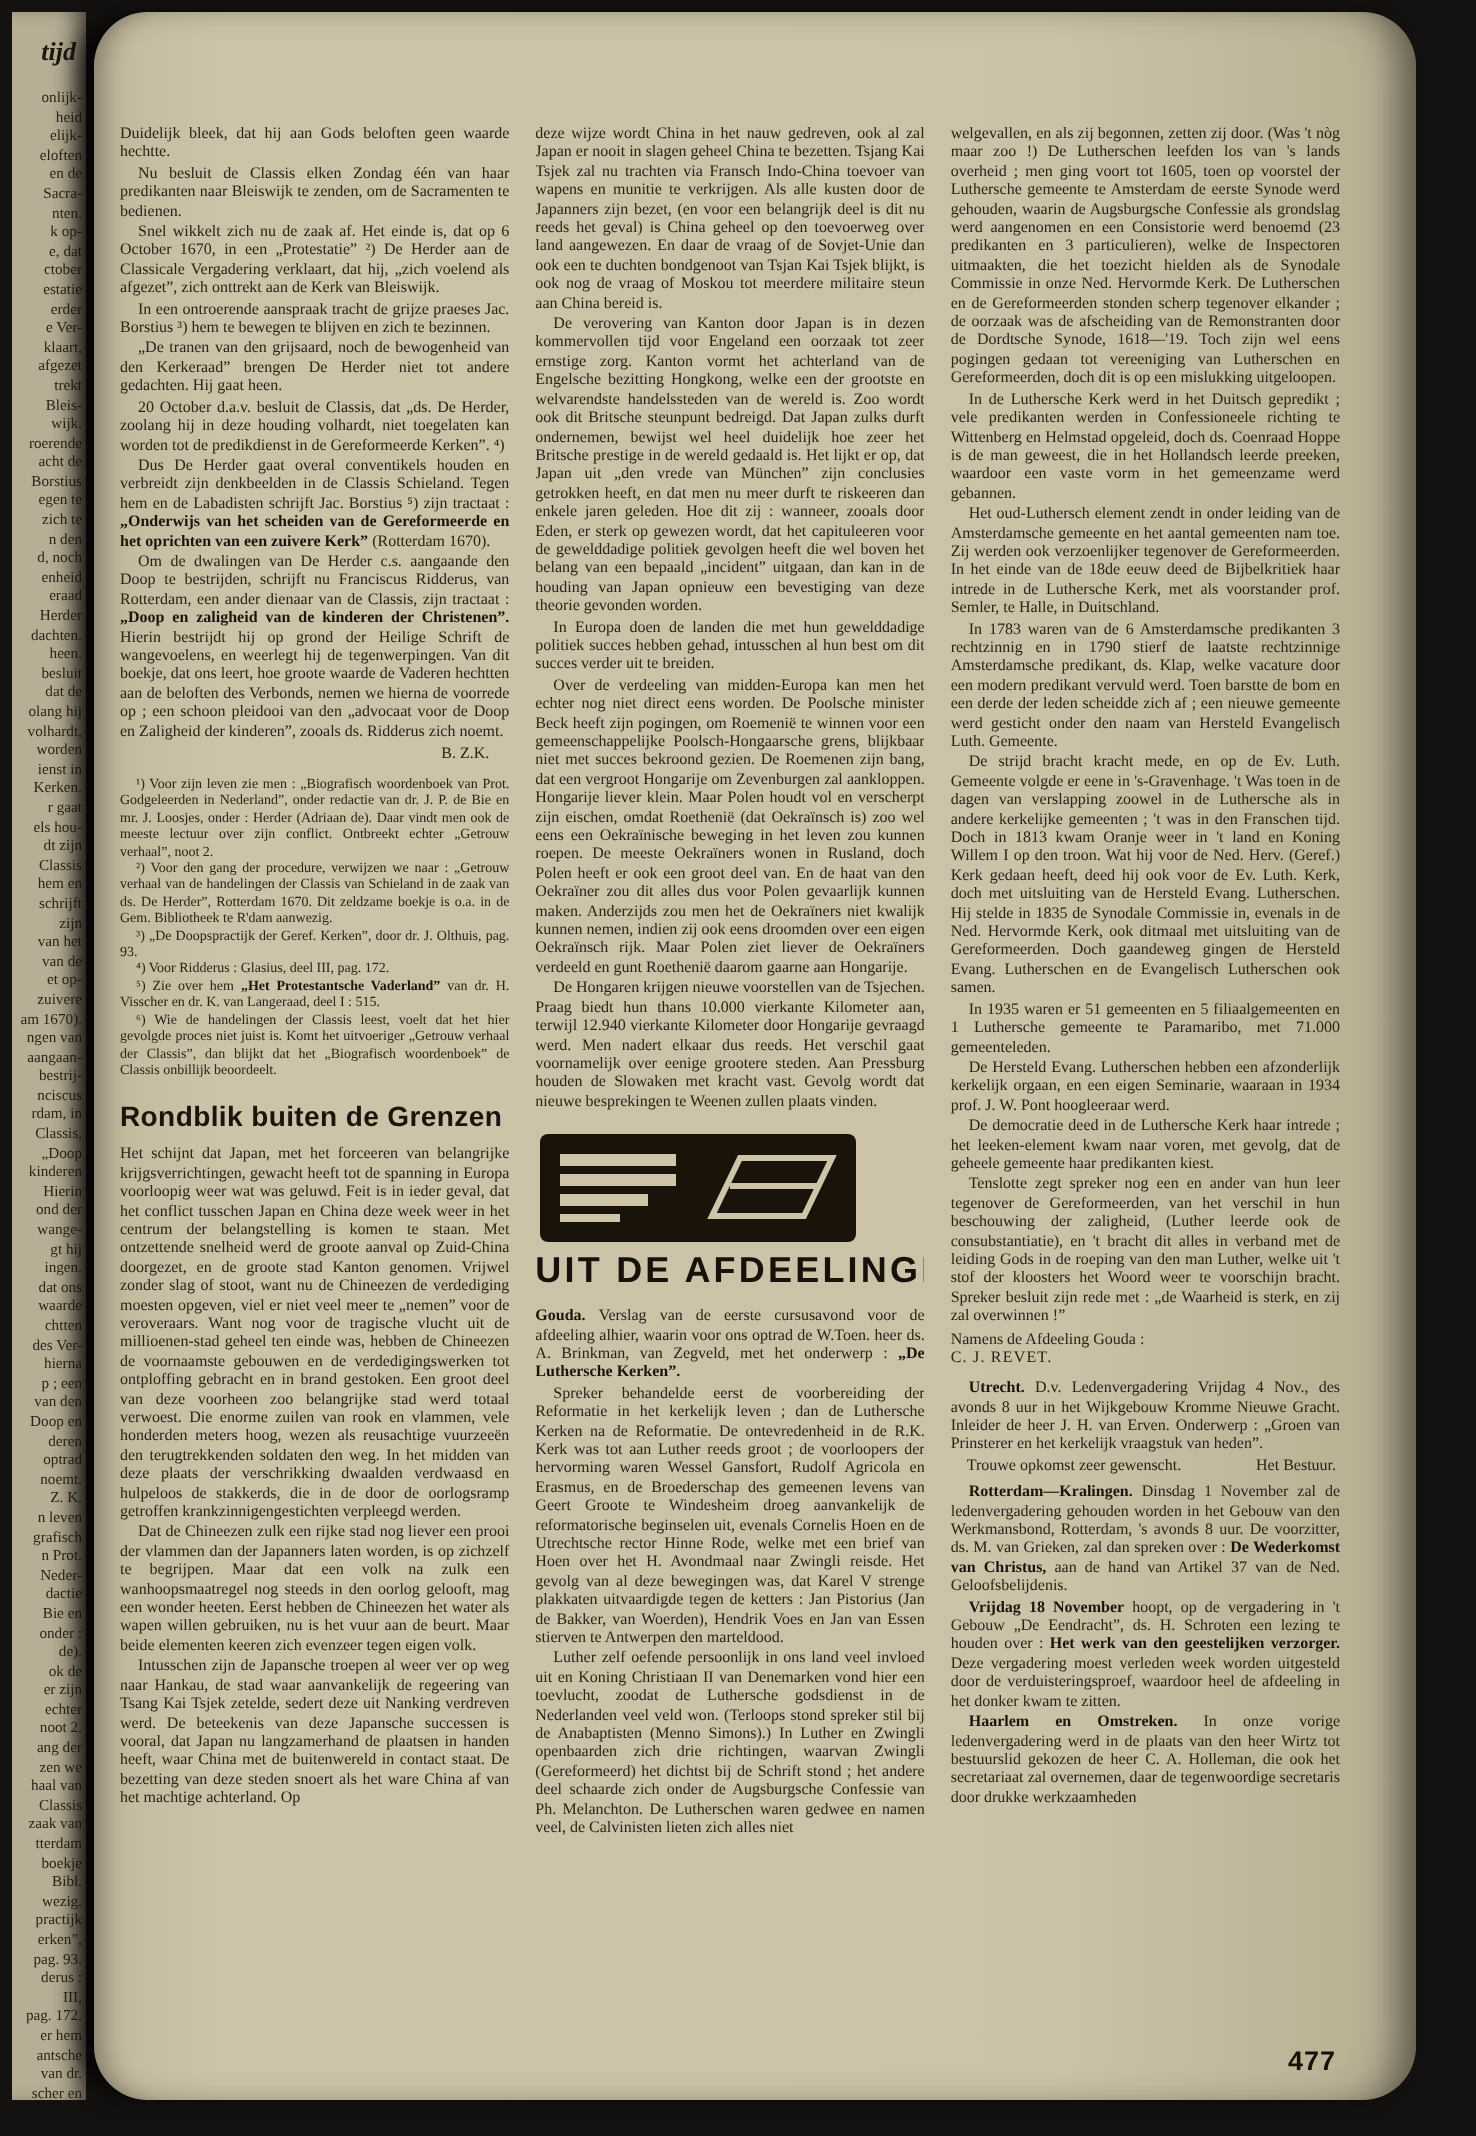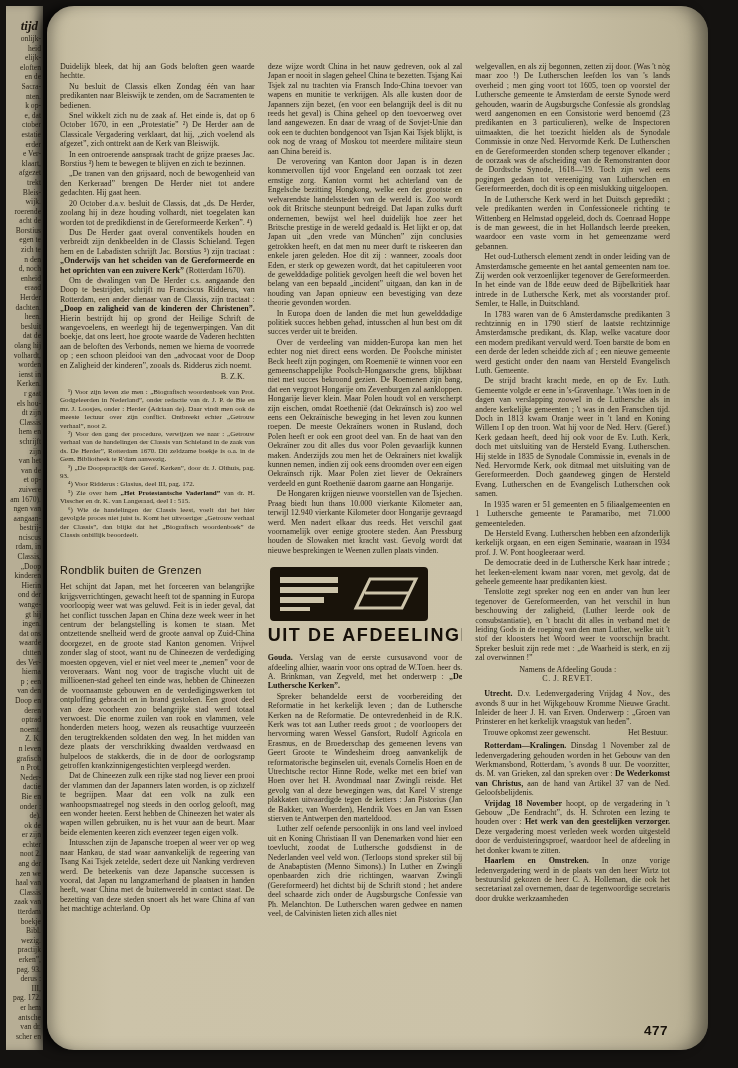--- a/index.html
+++ b/index.html
@@ -10,21 +10,21 @@
   }
   
   .margin-strip{
     position:absolute;left:6px;top:6px;width:37px;height:1044px;
     background:#b7ae95;overflow:hidden;box-sizing:border-box;
     padding:12px 2px 0 0;
     box-shadow:inset -10px 0 12px -6px rgba(0,0,0,0.65);
   }
   .margin-header{
     font-style:italic;font-weight:bold;font-size:13px;color:#1e1810;
-    text-align:right;padding-right:3px;
+    text-align:right;padding-right:3px;margin-bottom:10px;
   }
   .margin-frags{font-size:7.6px;line-height:9.6px;color:#2a2418;text-align:right;}
   .margin-frags div{white-space:nowrap;}
   
   .page{
     position:absolute;left:47px;top:6px;width:661px;height:1044px;
     background:linear-gradient(90deg,#c2b99d 0%,#ccc3a9 10%,#cbc2a8 72%,#b9b094 97%,#a89f84 100%);
     overflow:hidden;
     box-shadow:-9px 0 12px -2px rgba(0,0,0,0.8), inset 12px 0 14px -8px rgba(0,0,0,0.35), inset -16px 0 20px -8px rgba(0,0,0,0.45);
     border-radius:27px;
@@ -40,36 +40,36 @@
   }
   .noind{text-indent:0;}
   .b{font-weight:bold;color:#1c150d;}
   .sig-line{
     display:flex;justify-content:flex-end;font-size:8px;line-height:10px;
     padding:1px 10px 0 12px;margin-bottom:6px;
   }
   .footnotes{margin-top:6px;}
   .fn{font-size:7px;line-height:8.4px;text-align:justify;text-indent:8px;margin:0;}
   .section-heading{
-    font-family:"Liberation Sans", sans-serif;font-weight:normal;
-    font-size:11px;letter-spacing:.2px;color:#1b150d;
-    margin:25px 0 6px 0;
+    font-family:"Liberation Sans", sans-serif;font-weight:bold;
+    font-size:14px;letter-spacing:.2px;color:#1b150d;
+    margin:11px 0 6px 0;
   }
   .emblem-block{margin:12px 2px 3px 2px;width:158px;height:54px;}
   .afdeel-heading{
     font-family:"Liberation Sans", sans-serif;font-weight:bold;
     font-size:18px;letter-spacing:1.6px;color:#17110a;
     margin:4px 0 7px 0;white-space:nowrap;
   }
   .split{
     display:flex;justify-content:space-between;font-size:8px;line-height:9.4px;
     margin:0 0 4px 0;padding:0 2px 0 8px;
   }
   .sig-block{
-    text-align:center;font-size:8px;line-height:9.8px;
+    text-align:left;font-size:8px;line-height:9.8px;
     padding-right:10px;margin:2px 0 5px 0;
   }
   .sig-name{letter-spacing:.6px;}
   .page-number{
     position:absolute;right:40px;bottom:12px;
     font-family:"Liberation Sans", sans-serif;font-weight:bold;
     font-size:13.5px;color:#17110a;letter-spacing:.5px;
   }
 </style>
 </head>

